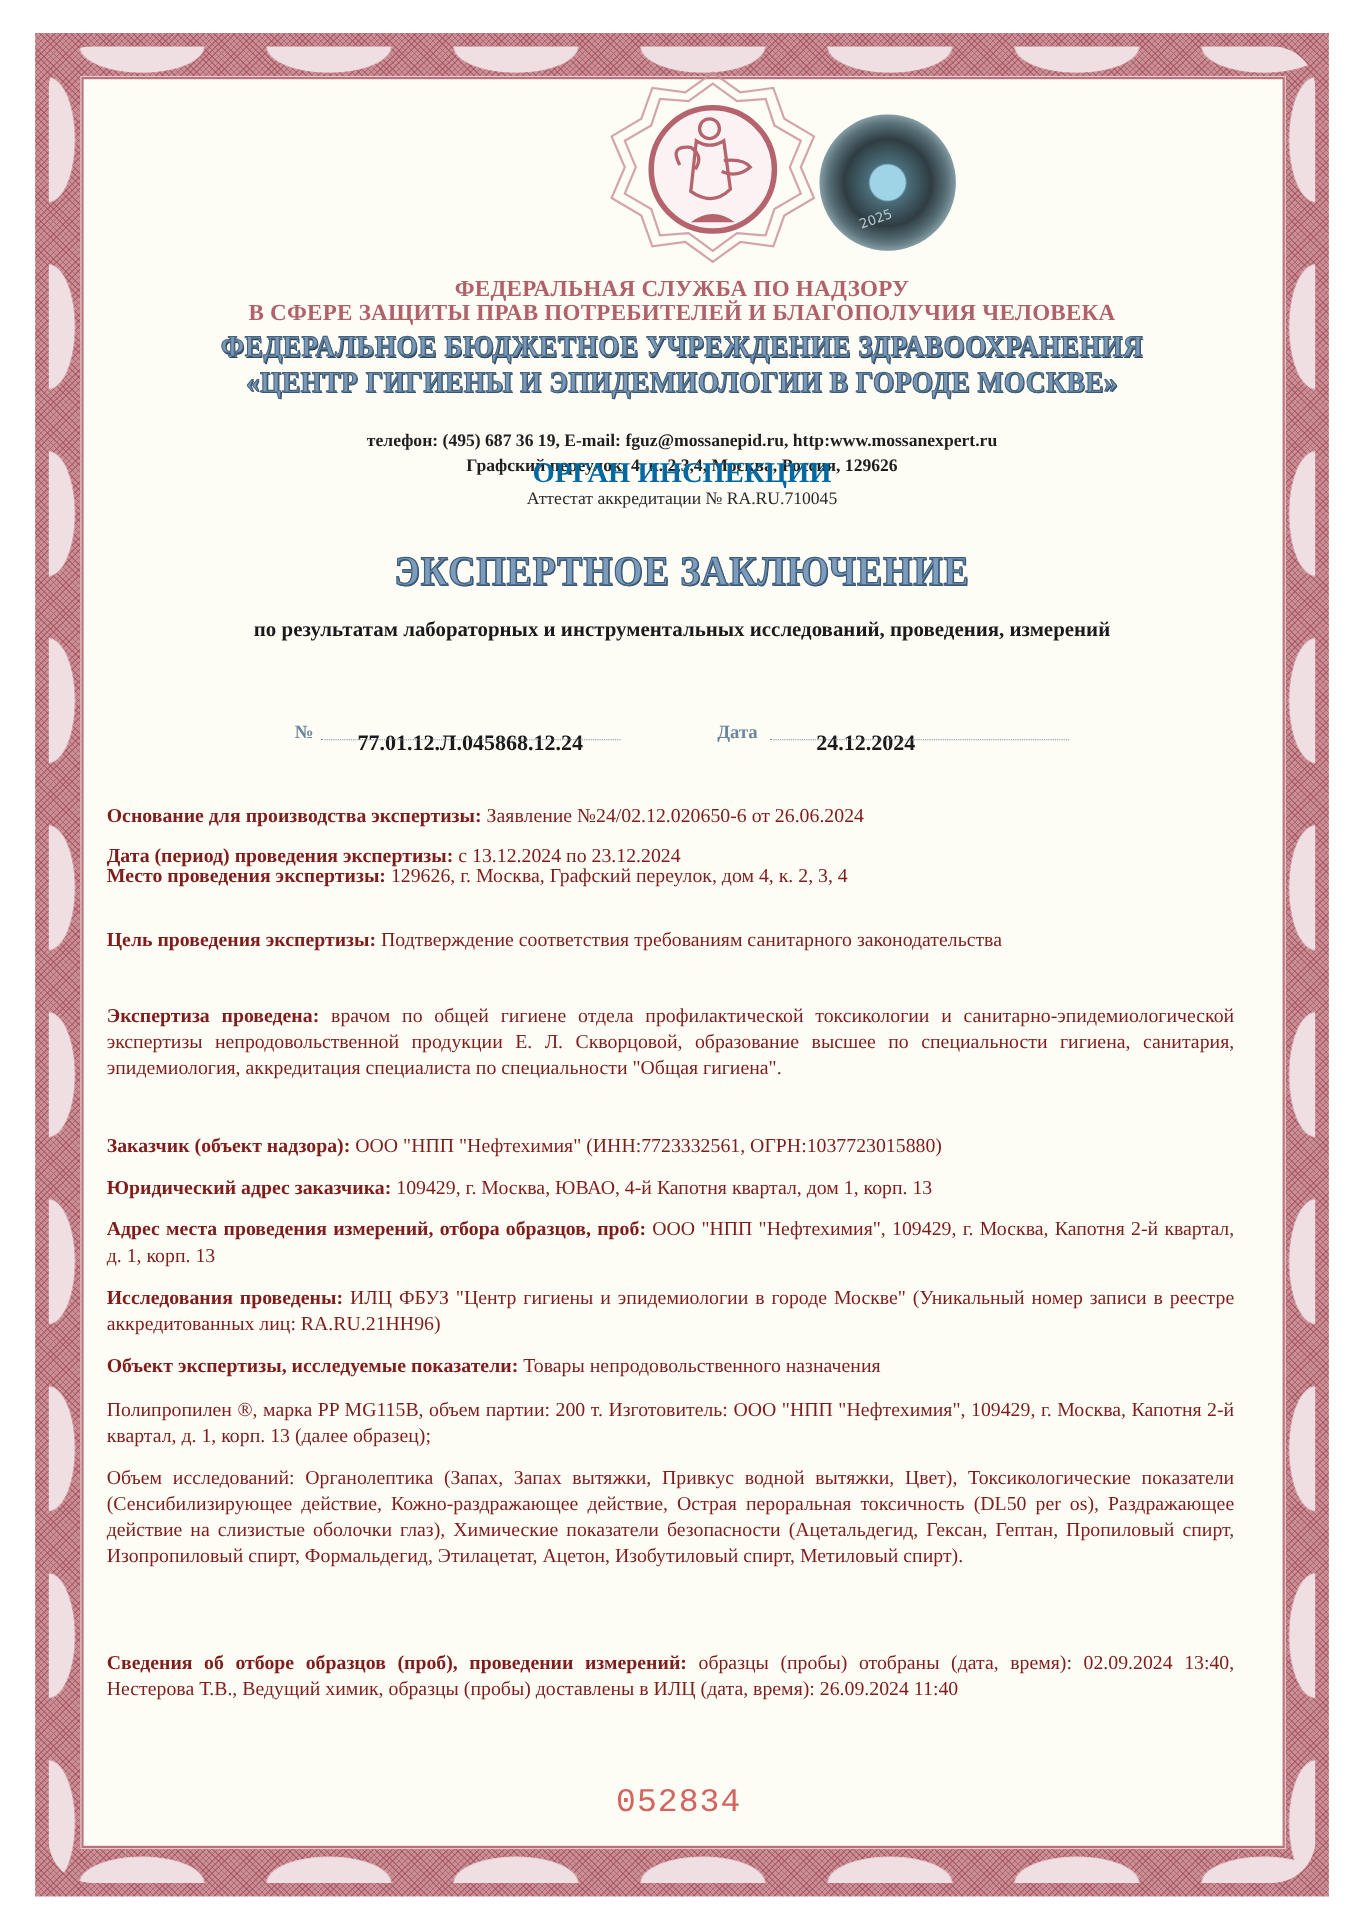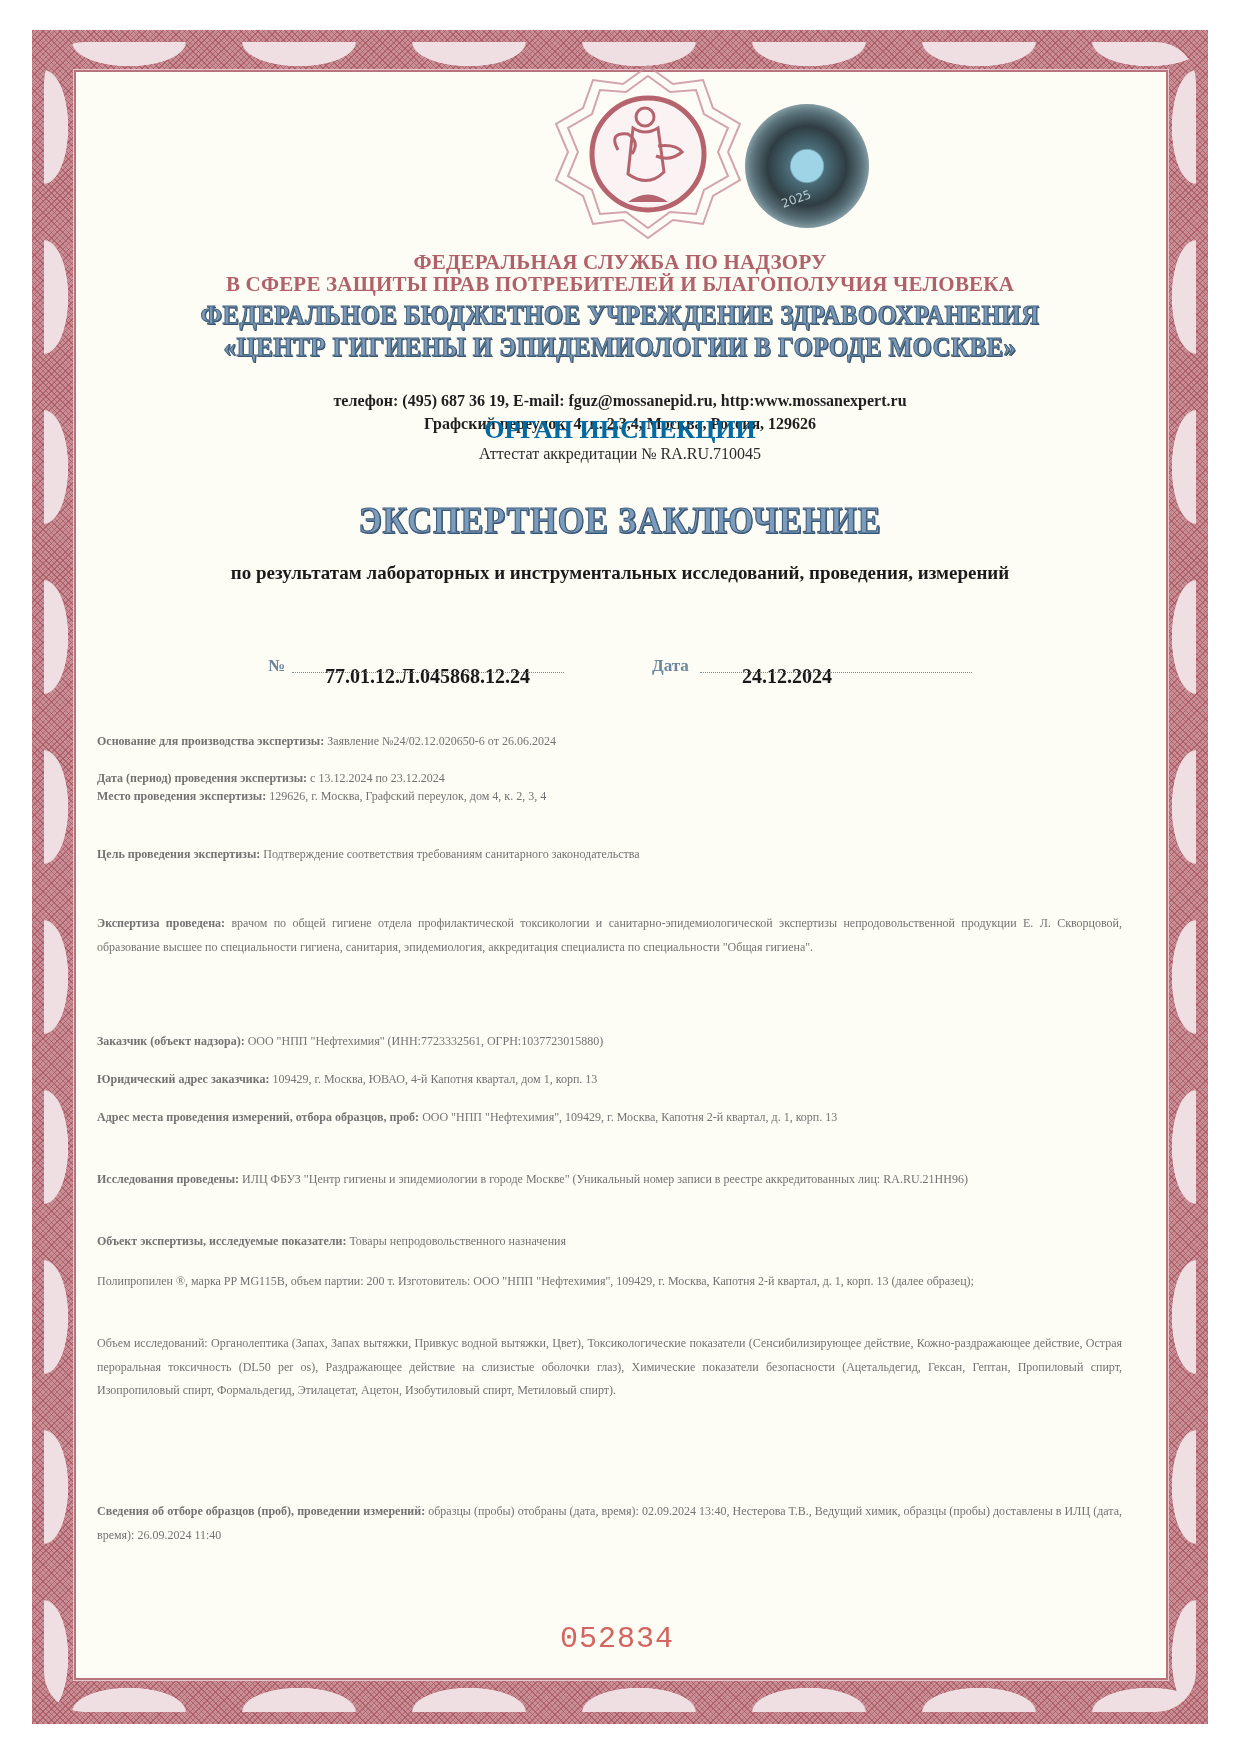--- a/index.html
+++ b/index.html
@@ -62,22 +62,22 @@
       transform: scaleX(0.9);
     }
     .subtitle { font-weight: bold; font-size: 19px; color: #1a1a1a; }
     .docnum { position: absolute; font-weight: bold; font-size: 20px; color: #1a1a1a; margin-top: 40px; }
     .field-label { position: absolute; font-size: 17px; color: #6b879f; font-weight: bold; }
     .dotline {
       position: absolute; height: 0; border-bottom: 1px dotted #6e8aa0;
     }
     .body-text {
       position: absolute; left: 97px; width: 1025px;
-      font-size: 12px; line-height: 23.5px; text-align: justify;
-      color: #737373;
+      font-size: 18px; line-height: 23.5px; text-align: justify;
+      color: #7f1d1d;
     }
     .body-text b { font-weight: bold; }
     .serial {
       position: absolute; left: 560px; top: 1622px;
       font-family: Liberation Mono, monospace;
       font-size: 30px; color: #d3645f; letter-spacing: 1px; text-align: right;
     }
   </style>
 </head>
 <body>

